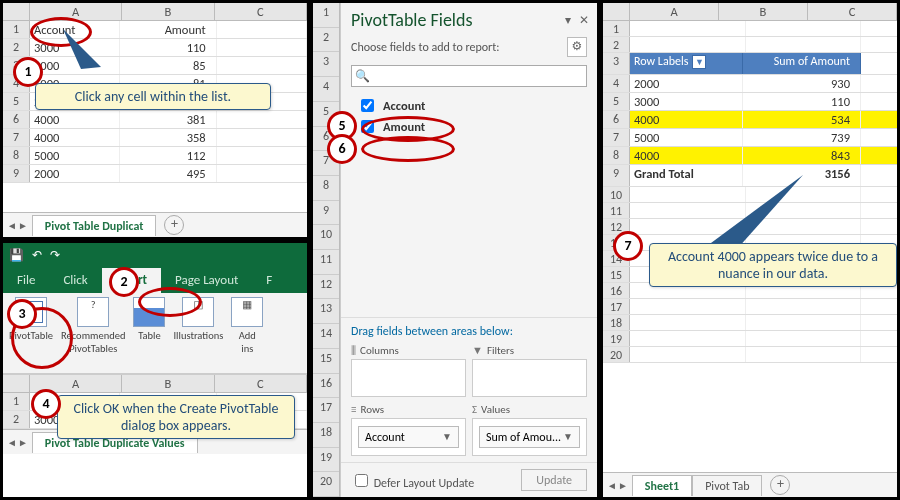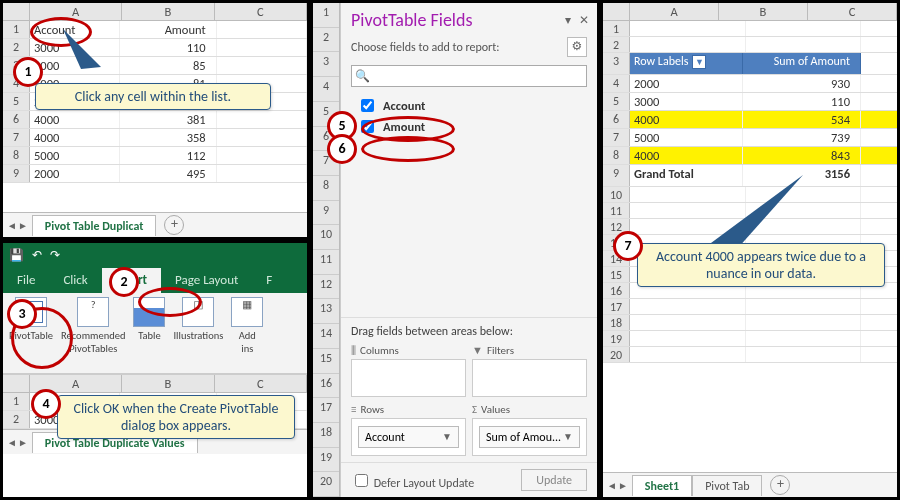--- a/index.html
+++ b/index.html
@@ -240,21 +240,21 @@
     background: #f4f4f4;
     border-left: 1px solid #ccc;
   }
   .pt-head {
     display: flex;
     justify-content: space-between;
     align-items: center;
     padding: 6px 8px 0 10px;
   }
   .pt-title {
-    color: #a21caf;
+    color: #14532d;
     font-size: 18px;
     font-weight: normal;
   }
   .pt-head-icons { display:flex; gap:8px; color:#666; }
   .pt-sub {
     color: #555;
     font-size: 12px;
     padding: 6px 10px 4px 10px;
     display:flex; justify-content:space-between; align-items:center;
   }
@@ -283,21 +283,21 @@
     color:#333;
   }
   .pt-field {
     display:flex; align-items:center; gap:6px; padding:1px 0;
     font-weight: bold;
   }
   .pt-more {
     color:#1156cc; padding:6px 0 0 4px; font-size:12px; cursor:pointer;
   }
   .pt-drag-label {
-    color:#404040; font-size:12px; padding: 6px 10px;
+    color:#0369a1; font-size:12px; padding: 6px 10px;
     border-top:1px solid #ddd;
   }
   .pt-areas {
     display:grid; grid-template-columns:1fr 1fr;
     gap:6px; padding:0 10px 6px 10px;
   }
   .pt-area-title { font-size:11px; color:#555; padding-bottom:2px; }
   .pt-area-title .sym { color:#777; margin-right:4px; }
   .pt-area-box {
     background:#fff; border:1px solid #ccc; height:28px;
@@ -743,16 +743,16 @@
         </div>
       <div class="tab">Sheet1</div>
       <div class="tab inactive">Pivot Tab</div>
       <div class="tab-plus">+</div>
     </div>
 
     <div class="badge" style="left:10px; top:228px;">7</div>
     <svg class="lead" style="left:108px; top:172px;" width="100" height="80">
       <polygon points="92,0 0,68 26,74" fill="#2b5a8a"></polygon>
     </svg>
-    <div class="callout" style="left:34px; top:240px; width:230px;">Account 4000 appears twice due to a nuance in our data.</div>
+    <div class="callout" style="left:46px; top:240px; width:230px;">Account 4000 appears twice due to a nuance in our data.</div>
   </div>
 
 </div>
 
 </body></html>

